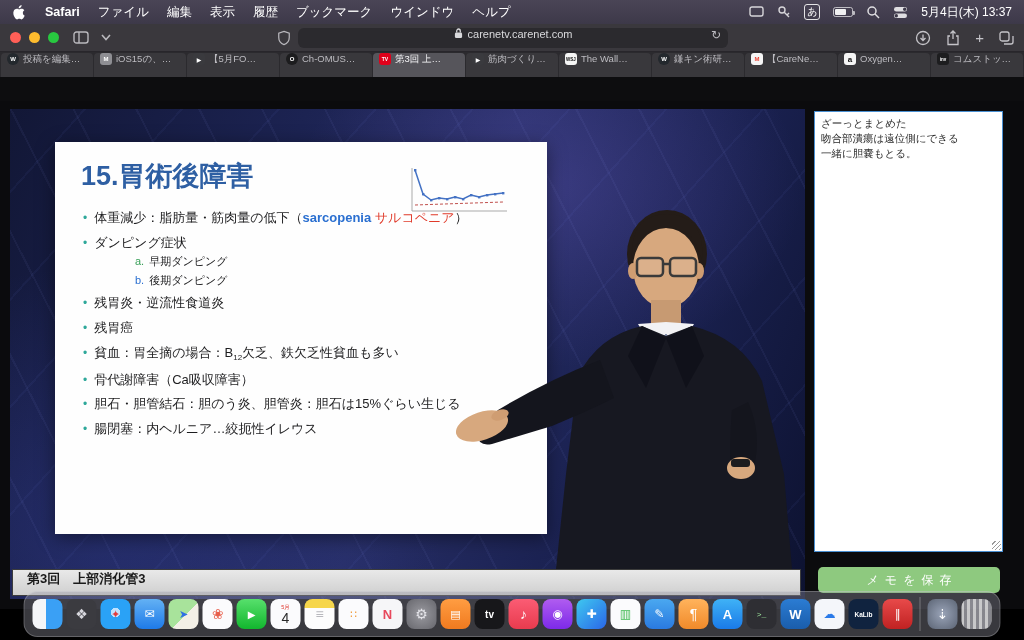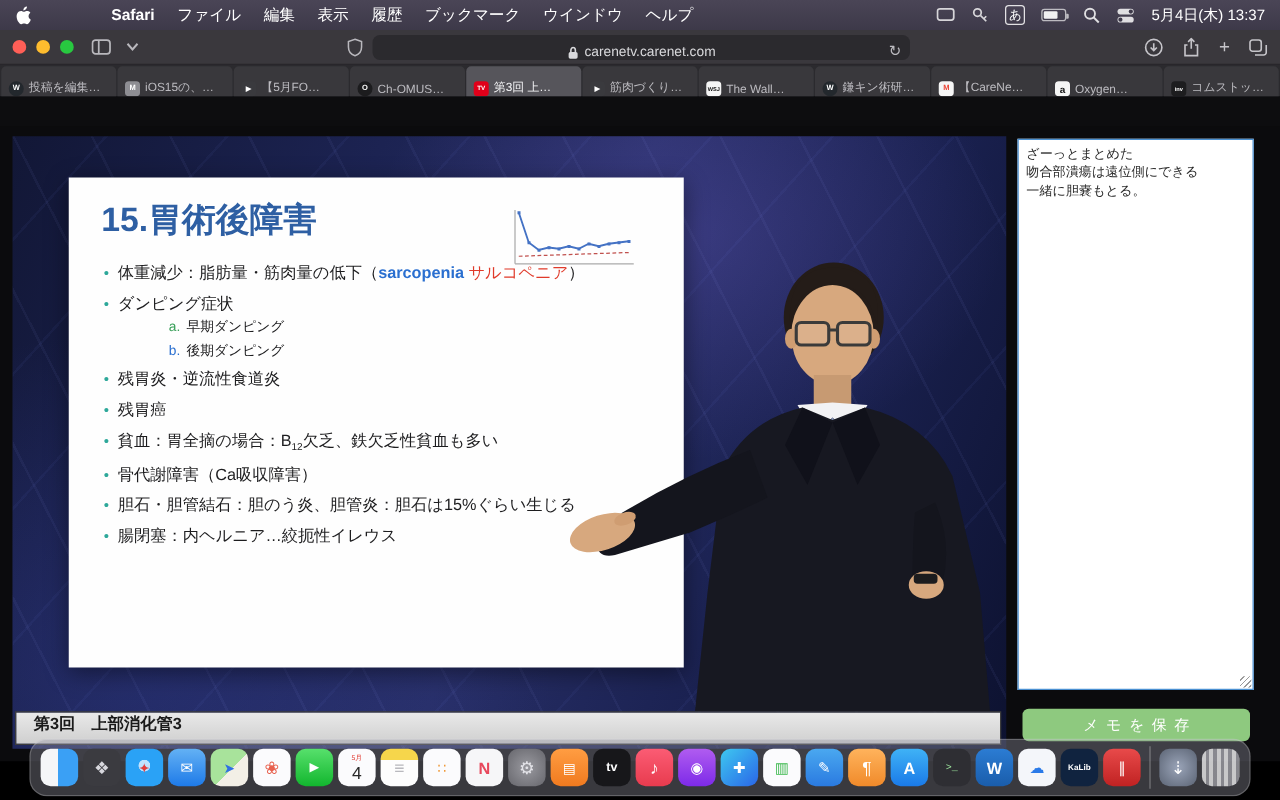--- a/index.html
+++ b/index.html
@@ -4,21 +4,21 @@
 <style>
   * { margin:0; padding:0; box-sizing:border-box; }
   html,body { width:1024px; height:640px; overflow:hidden; background:#000;
     font-family:"Liberation Sans","DejaVu Sans",sans-serif; }
 
   
   .menubar { position:absolute; top:0; left:0; width:1024px; height:24px;
     background:linear-gradient(180deg,#4a4556 0%,#3d3949 100%);
     display:flex; align-items:center; padding:0 12px; color:#fff; font-size:12.5px; z-index:50; }
   .menubar .menus { display:flex; align-items:center; gap:18px; }
-  .menubar .menu-app { font-weight:bold;margin-left:44px; }
+  .menubar .menu-app { font-weight:bold; }
   .menubar .apple { display:flex; align-items:center; margin-right:2px; }
   .menubar .status { margin-left:auto; display:flex; align-items:center; gap:13px; font-size:12px; }
   .mb-ico { display:flex; align-items:center; opacity:.92; }
   .input-src { width:16px; height:16px; border:1px solid rgba(255,255,255,.85); border-radius:3px;
     font-size:10px; display:flex; align-items:center; justify-content:center; }
   .batt { position:relative; width:20px; height:10px; border:1px solid rgba(255,255,255,.7);
     border-radius:2.5px; padding:1px; }
   .batt-lvl { display:block; height:100%; width:70%; background:#fff; border-radius:1px; }
   .batt-tip { position:absolute; right:-3px; top:3px; width:2px; height:4px;
     background:rgba(255,255,255,.7); border-radius:0 1px 1px 0; }
@@ -26,28 +26,28 @@
   
   .window { position:absolute; top:24px; left:0; width:1024px; height:561px; background:#0d0d0f; }
   .toolbar { position:relative; height:28px; background:#3a383d; display:flex; align-items:center;
     padding:0 10px; border-bottom:1px solid #28262b; }
   .lights { display:flex; gap:8px; margin-right:14px; }
   .light { width:11px; height:11px; border-radius:50%; }
   .l-close { background:#ff5f57; } .l-min { background:#febc2e; } .l-zoom { background:#28c840; }
   .tb-ico { display:flex; align-items:center; color:#b9b8bd; margin-right:12px; cursor:default; }
   .addr-wrap { position:absolute; left:277px; top:4px; display:flex; align-items:center; gap:7px; }
   .addr { width:430px; height:20px; background:#2b2a2e; border-radius:6px; display:flex;
-    align-items:flex-end; justify-content:center; gap:5px; color:#d9d9dc; font-size:11px; position:relative; }
+    align-items:flex-start; justify-content:center; gap:5px; color:#d9d9dc; font-size:11px; position:relative; }
   .addr .reload { position:absolute; right:7px; font-size:12px; color:#bcbbc0; }
   .tb-right { margin-left:auto; display:flex; align-items:center; gap:15px; color:#c5c4c9; }
   .plus-btn { font-size:15px; line-height:1; color:#c5c4c9; }
 
   
   .tabbar { height:25px; background:#2b2a2e; display:flex; gap:1px; padding:1px 1px 0 1px; }
-  .tab { flex:1 1 0; min-width:0; background:#39383c; display:flex; align-items:flex-end; gap:4px;
+  .tab { flex:1 1 0; min-width:0; background:#39383c; display:flex; align-items:flex-start; gap:4px;
     padding:0 6px; font-size:9.5px; color:#bdbcc1; white-space:nowrap; overflow:hidden;
     border-radius:4px 4px 0 0; }
   .tab.active { background:#56555b; color:#f4f4f6; }
   .fav { flex:0 0 12px; width:12px; height:12px; border-radius:3px; font-size:6px; font-weight:bold;
     display:flex; align-items:center; justify-content:center; overflow:hidden; }
   .fv-wp { background:#23282d; color:#fff; border-radius:50%; }
   .fv-gray { background:#8e8e93; color:#fff; }
   .fv-dark { background:#3a3a3e; color:#fff; }
   .fv-circle { background:#1c1c1e; color:#fff; border-radius:50%; }
   .fv-tv { background:#e0001a; color:#fff; font-size:5px; }

